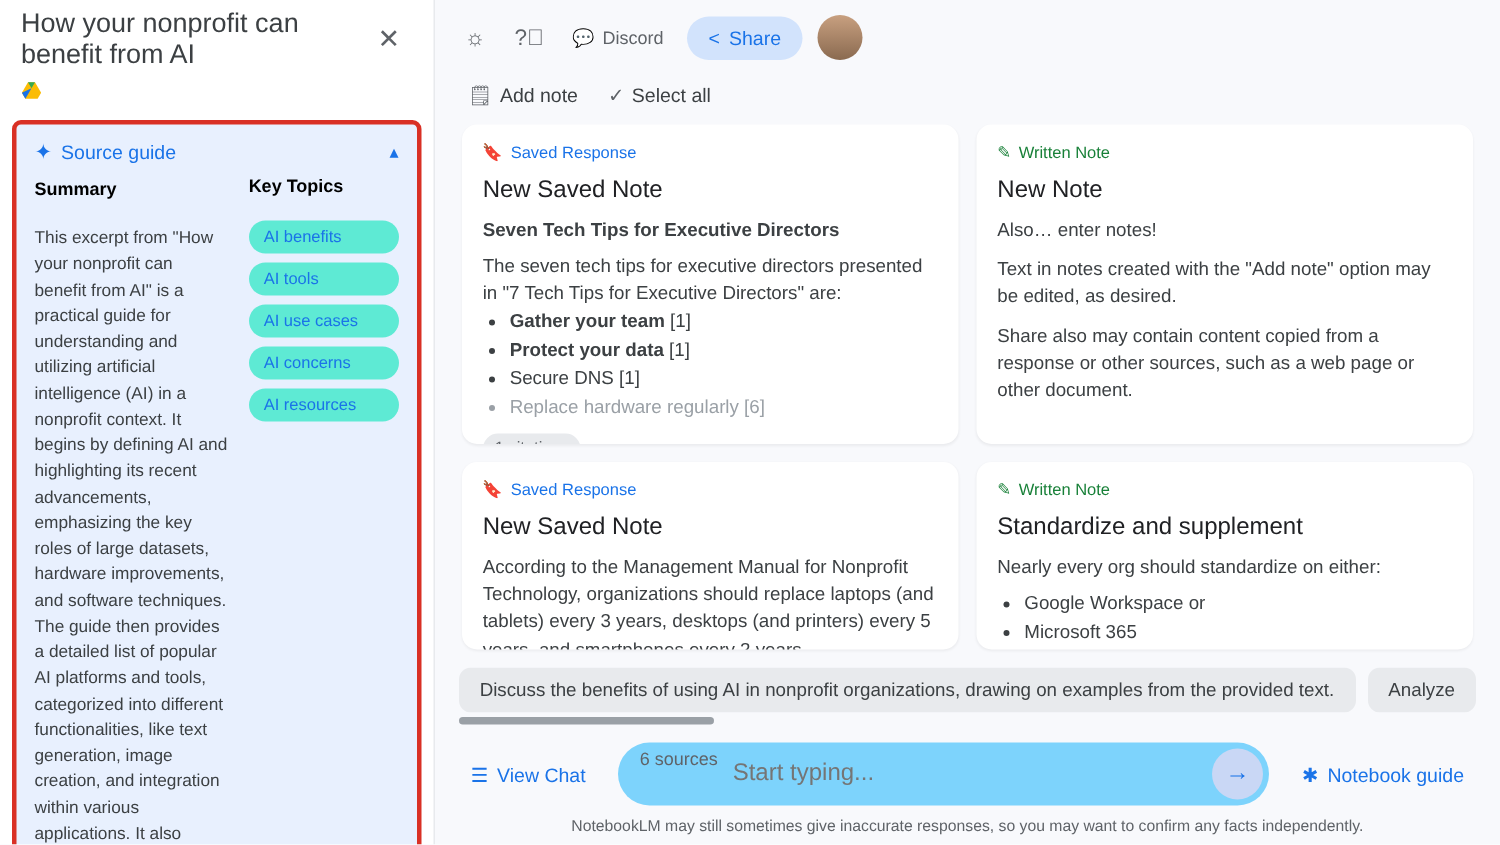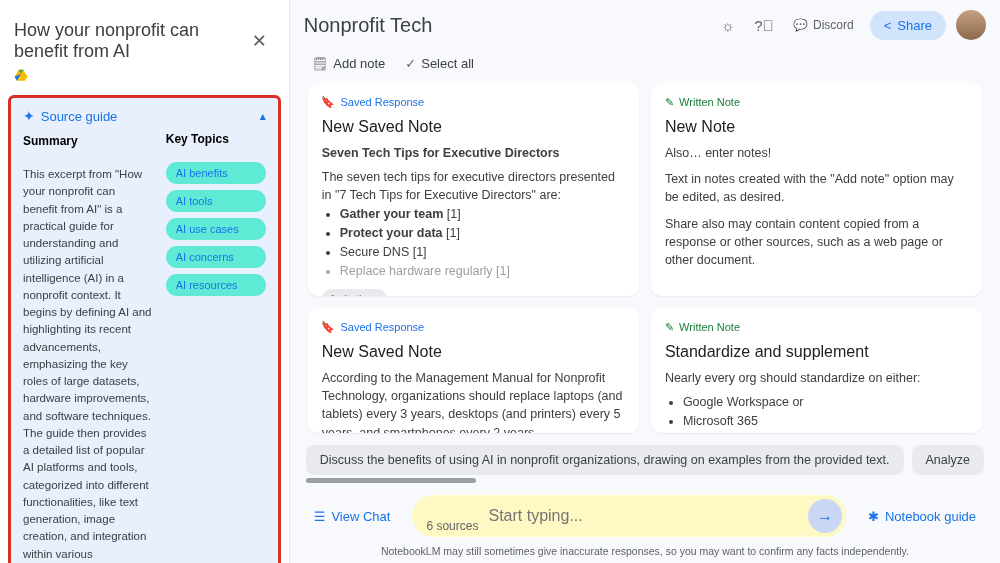--- a/index.html
+++ b/index.html
@@ -17,21 +17,21 @@
     width: 450px;
     height: 563px;
     border-right: 1px solid #e8eaed;
     display: flex;
     flex-direction: column;
     overflow: hidden;
   }
   .left-header {
     display: flex;
     align-items: center;
-    padding: 20px 14px 6px 14px;
+    padding: 5px 14px 6px 14px;
   }
   .left-title {
     flex: 1;
     font-size: 18px;
     color: #3c4043;
     font-weight: 400;
   }
   .close-x {
     font-size: 18px;
     color: #5f6368;
@@ -271,22 +271,22 @@
     gap: 6px;
     color: #1a73e8;
     font-size: 13px;
     font-weight: 500;
     cursor: pointer;
     padding: 6px 8px;
   }
   .chat-input-wrap {
     flex: 1;
     display: flex;
-    align-items: flex-end;
-    background: #fef9c3;
+    align-items: flex-start;
+    background: #7dd3fc;
     border-radius: 26px;
     padding: 4px 4px 4px 14px;
     gap: 10px;
   }
   .sources-count {
     color: #5f6368;
     font-size: 12px;
   }
   .chat-input {
     flex: 1;
@@ -361,21 +361,20 @@
         <span class="topic-chip">AI concerns</span>
         <span class="topic-chip">AI resources</span>
       </div>
     </div>
   </div>
 
 </div>
 
 <div class="right-pane">
   <div class="r-header">
-    <div class="r-title">Nonprofit Tech</div>
     <div class="hdr-icon">☼</div>
     <div class="hdr-icon">?⃝</div>
     <div class="discord-btn">
       <span>💬</span>
       <span>Discord</span>
     </div>
     <div class="share-btn">
       <span>&lt;</span>
       <span>Share</span>
     </div>
@@ -400,21 +399,21 @@
         <span>🔖</span>
         <span>Saved Response</span>
       </div>
       <div class="note-title">New Saved Note</div>
       <div class="note-subtitle">Seven Tech Tips for Executive Directors</div>
       <div>The seven tech tips for executive directors presented in "7 Tech Tips for Executive Directors" are:</div>
       <ul id="card0-bullets">
           <li><b>Gather your team</b> [1]</li>
           <li><b>Protect your data</b> [1]</li>
           <li>Secure DNS [1]</li>
-          <li class="faded">Replace hardware regularly [1]</li>
+          <li class="faded">Replace hardware regularly [6]</li>
         </ul>
       <span class="citation-chip">1 citations</span>
     </div>
 
     <div class="note-card">
       <div class="note-tag tag-written">
         <span>✎</span>
         <span>Written Note</span>
       </div>
       <div class="note-title">New Note</div>

